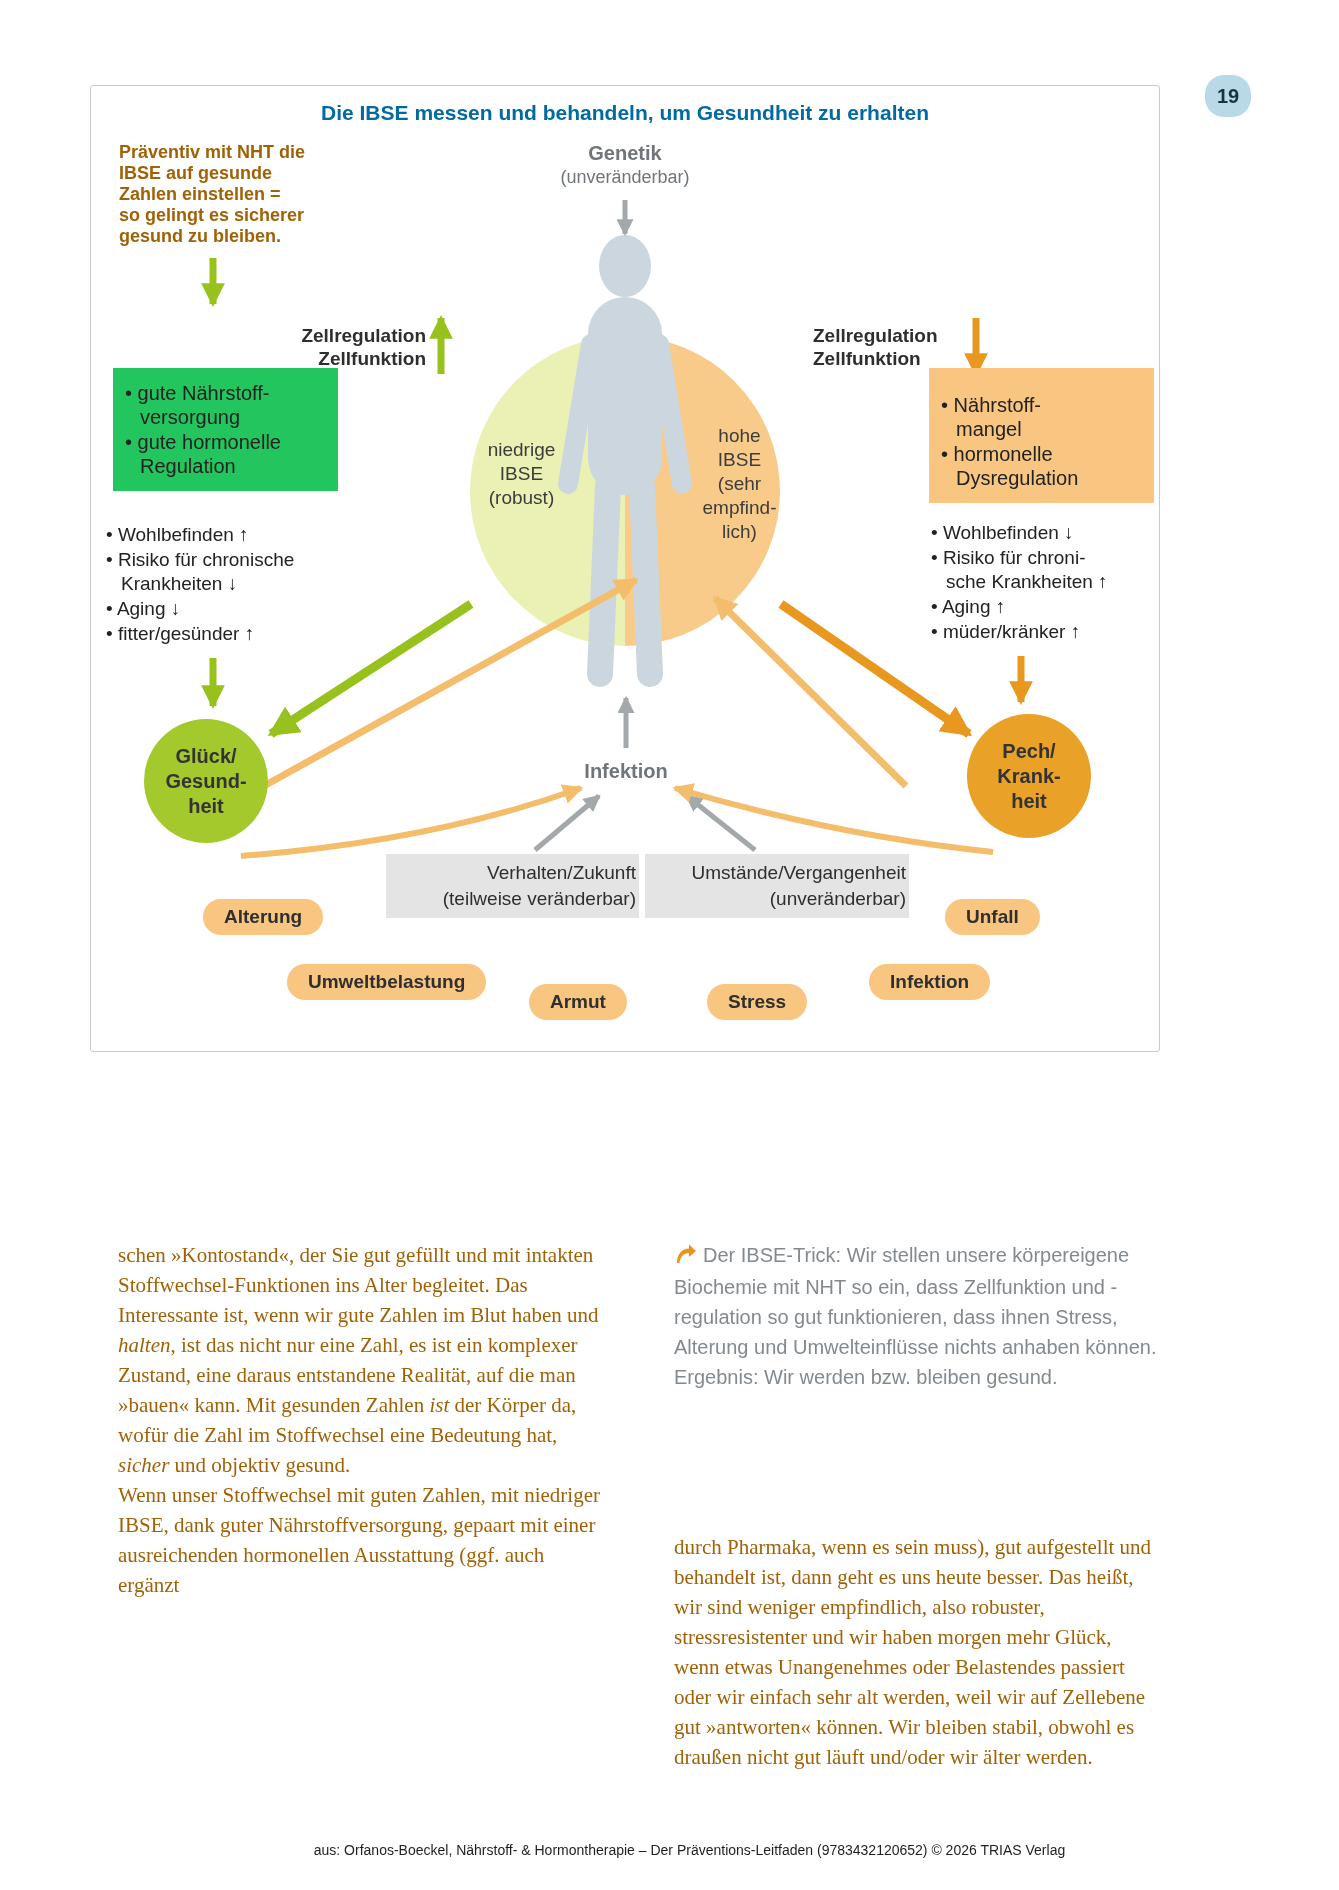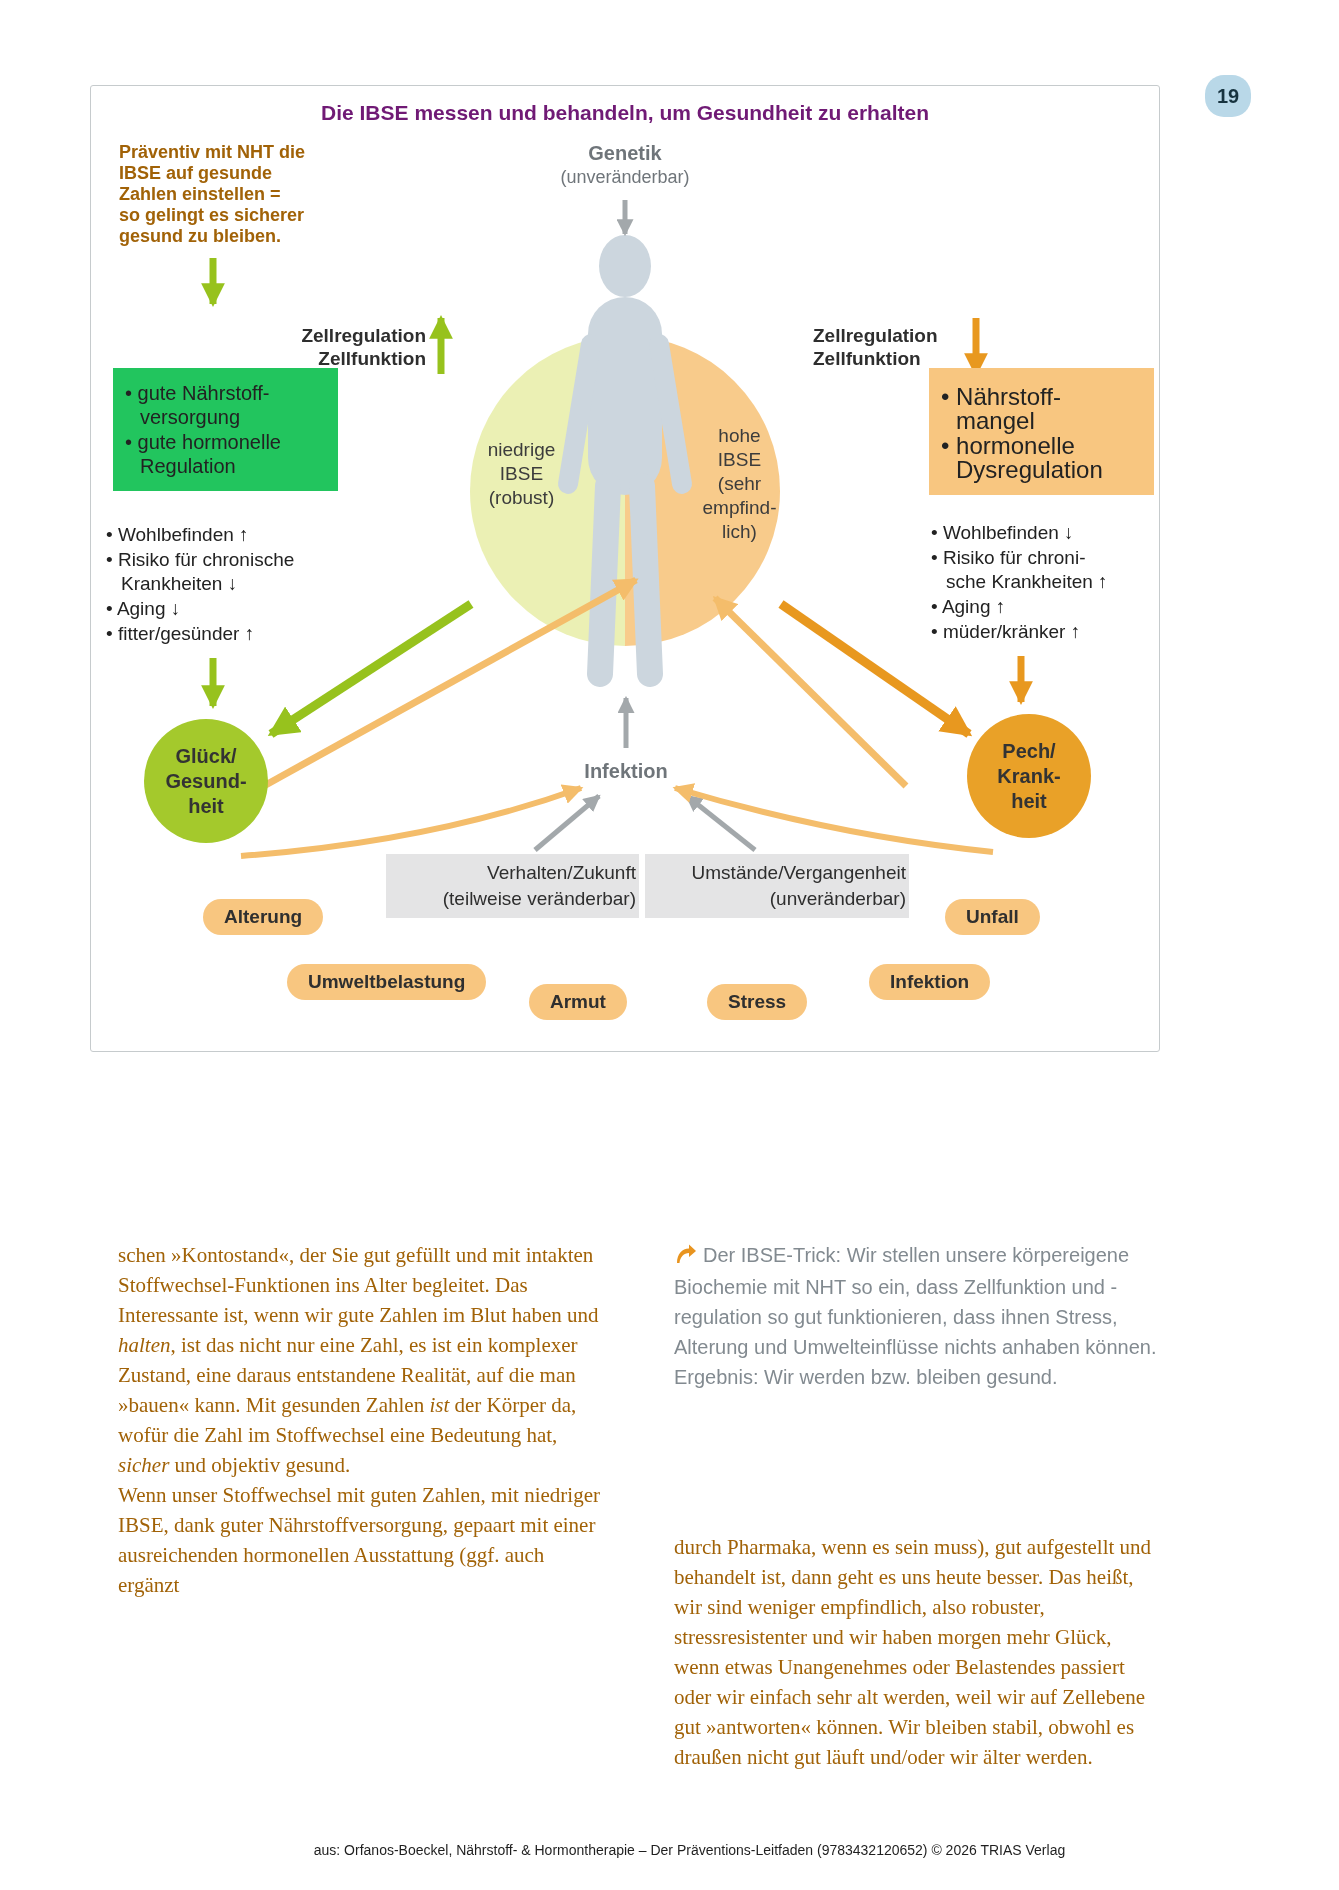--- a/index.html
+++ b/index.html
@@ -9,34 +9,34 @@
   
   .page-badge{position:absolute;left:1205px;top:75px;width:46px;height:42px;
     background:#b9d8e8;border-radius:19px;display:flex;align-items:center;justify-content:center;
     font-weight:bold;font-size:20px;color:#17333f;}
 
   
   .figbox{position:absolute;left:90px;top:85px;width:1068px;height:965px;
     border:1px solid #c6cbcd;border-radius:3px;background:#ffffff;}
   .figbox>div{position:absolute;z-index:3;}
   .pre{white-space:pre-line;}
-  .figtitle{left:0;right:0;top:15px;text-align:center;font-weight:bold;font-size:21px;color:#701a75;}
+  .figtitle{left:0;right:0;top:15px;text-align:center;font-weight:bold;font-size:21px;color:#0369a1;}
   .intro{left:28px;top:56px;width:255px;font-size:18px;font-weight:bold;line-height:21px;color:#a16207;}
   .genetik{left:424px;top:56px;width:220px;text-align:center;color:#6f757a;}
   .genetik .glabel{font-weight:bold;font-size:20px;}
   .genetik .gsub{font-size:18px;margin-top:2px;}
   .zl{left:160px;top:238px;width:175px;text-align:right;font-weight:bold;font-size:19px;line-height:23px;color:#2e2e2e;}
   .zr{left:722px;top:238px;width:175px;text-align:left;font-weight:bold;font-size:19px;line-height:23px;color:#2e2e2e;}
   .circle{left:379px;top:250px;width:310px;height:310px;border-radius:50%;z-index:1 !important;
     background:linear-gradient(90deg,#ebf0b4 0 50%,#f8cb8b 50% 100%);}
   .arrows{position:absolute;left:0;top:0;z-index:2;pointer-events:none;}
   .ibse-low{left:368px;top:352px;width:125px;text-align:center;font-size:19px;line-height:24px;color:#3c3c3c;}
   .ibse-high{left:586px;top:338px;width:125px;text-align:center;font-size:19px;line-height:24px;color:#3c3c3c;}
   .gbox{left:22px;top:282px;width:205px;background:#22c55e;padding:12px 8px 12px 12px;font-size:20px;line-height:24px;}
-  .obox{left:838px;top:282px;width:205px;background:#f8c680;padding:16px 8px 12px 12px;font-size:24px;line-height:24px;}
+  .obox{left:838px;top:282px;width:205px;background:#f8c680;padding:24px 8px 12px 12px;font-size:20px;line-height:24px;}
   .bitem{padding-left:15px;text-indent:-15px;white-space:pre-line;margin:1px 0;color:#222;}
   .eff-l{left:15px;top:436px;width:215px;font-size:19px;line-height:24px;}
   .eff-r{left:840px;top:434px;width:215px;font-size:19px;line-height:24px;}
   .ball{width:124px;height:124px;border-radius:50%;display:flex;align-items:center;justify-content:center;
         text-align:center;font-weight:bold;font-size:20px;line-height:25px;color:#333;}
   .luck{left:53px;top:633px;background:#a4c92c;}
   .bad{left:876px;top:628px;background:#e9a128;}
   .epi{left:445px;top:674px;width:180px;text-align:center;font-weight:bold;font-size:20px;color:#6f757a;}
   .grayb{background:#e4e4e5;text-align:right;font-size:19px;line-height:26px;color:#2e2e2e;padding:6px 3px;}
   .g1{left:295px;top:768px;width:247px;}

